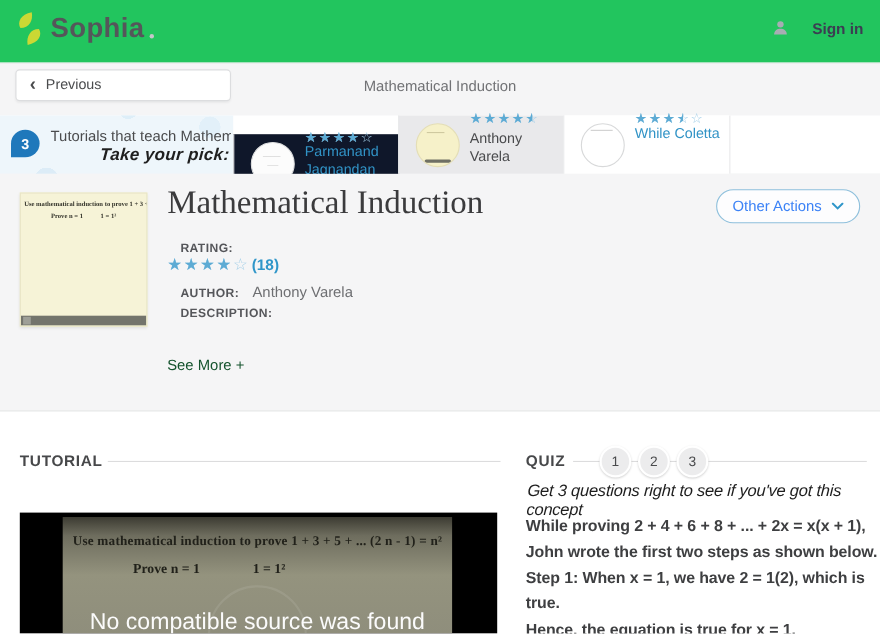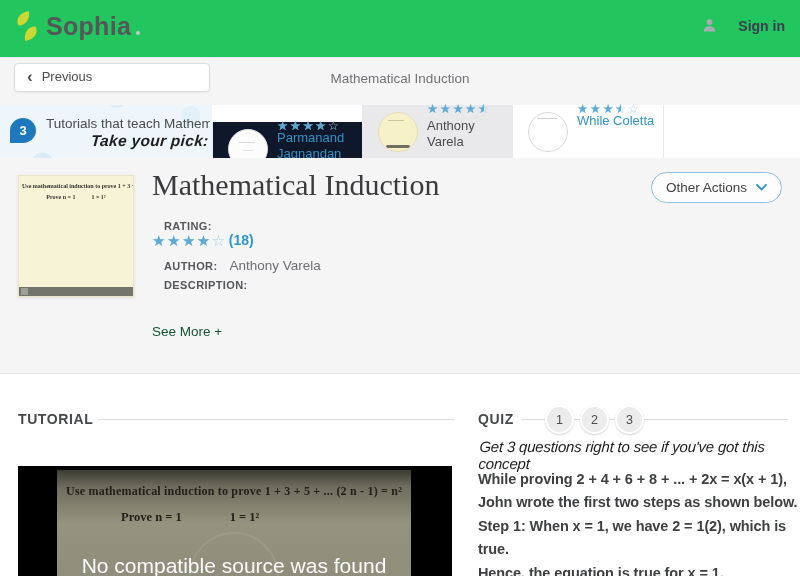--- a/index.html
+++ b/index.html
@@ -71,21 +71,21 @@
     border:1px solid #e9e5c6;box-shadow:0 1px 3px rgba(0,0,0,.10);overflow:hidden;cursor:pointer;}
   .thumb-line1{margin:7px 3px 0;font-family:"Liberation Serif",serif;font-weight:bold;font-size:6px;
     color:#35352c;text-align:center;white-space:nowrap;}
   .thumb-line2{display:flex;justify-content:center;gap:16px;margin-top:5px;
     font-family:"Liberation Serif",serif;font-weight:bold;font-size:6px;color:#35352c;}
   .thumb-bar{position:absolute;left:0;right:0;bottom:0;height:9px;background:#73746c;}
   .thumb-bar-btn{position:absolute;left:2px;bottom:1px;width:7px;height:7px;background:#9e9f97;}
   .lesson-title{position:absolute;left:152px;top:10px;font-family:"Liberation Serif",serif;
     font-size:30px;color:#3b3b3d;}
   .other-actions{position:absolute;right:18px;top:14px;display:flex;align-items:center;gap:9px;
-    border:1px solid #8fc0dc;border-radius:16px;background:#fdfdfe;color:#404040;
+    border:1px solid #8fc0dc;border-radius:16px;background:#fdfdfe;color:#3b82f6;
     font-size:13.5px;padding:7px 14px;cursor:pointer;}
   .meta-label{font-size:11px;font-weight:bold;color:#55565a;letter-spacing:.4px;margin-left:12px;}
   .rating-label{position:absolute;left:152px;top:62px;}
   .rating-row{position:absolute;left:152px;top:74px;display:flex;align-items:center;gap:2px;}
   .rating-row .stars{font-size:15px;}
   .rating-count{color:#2f96c9;font-size:14px;cursor:pointer;font-weight:bold;}
   .author-row{position:absolute;left:152px;top:100px;display:flex;align-items:baseline;gap:12px;}
   .author-name{color:#6e6f72;font-size:13.5px;}
   .desc-label{position:absolute;left:152px;top:121px;}
   .desc-text{position:absolute;left:152px;top:134px;width:640px;color:#6e6f72;font-size:13.5px;line-height:1.45;}

